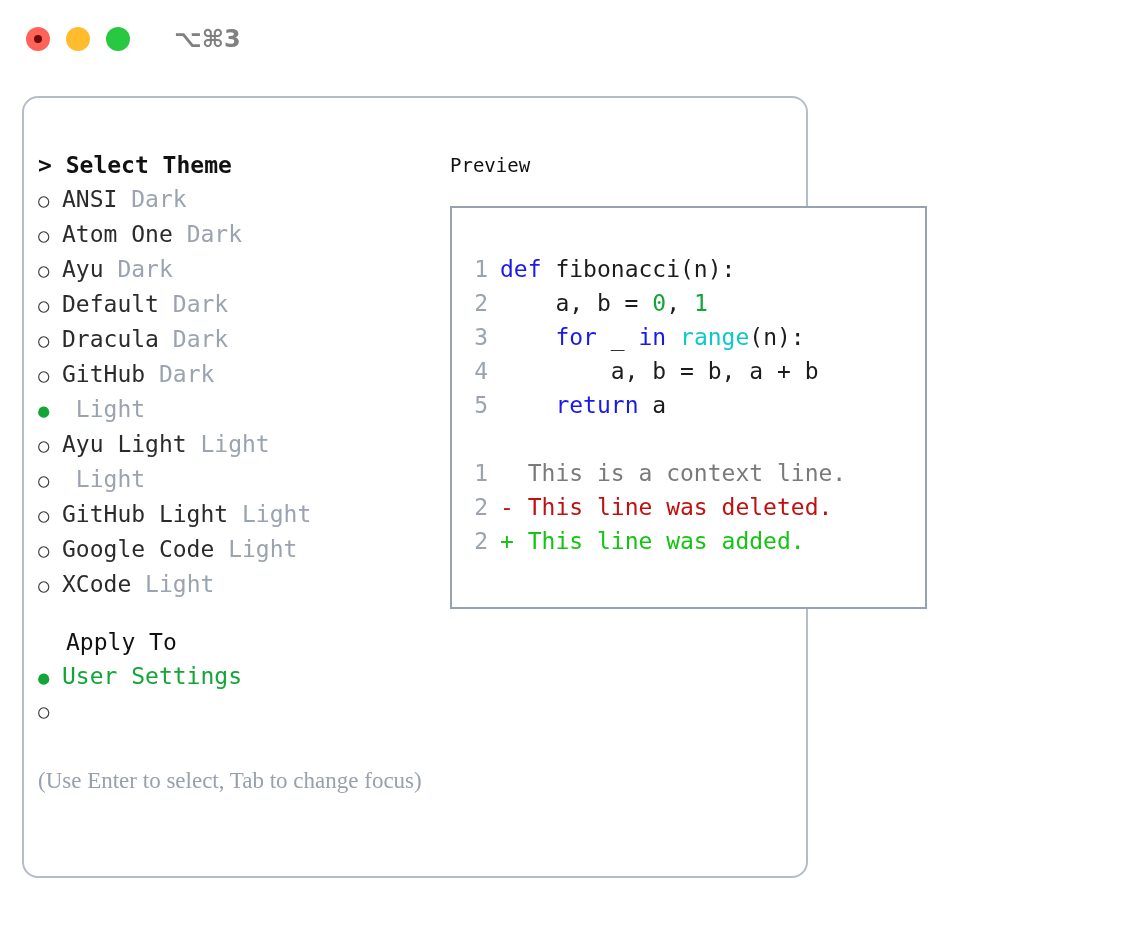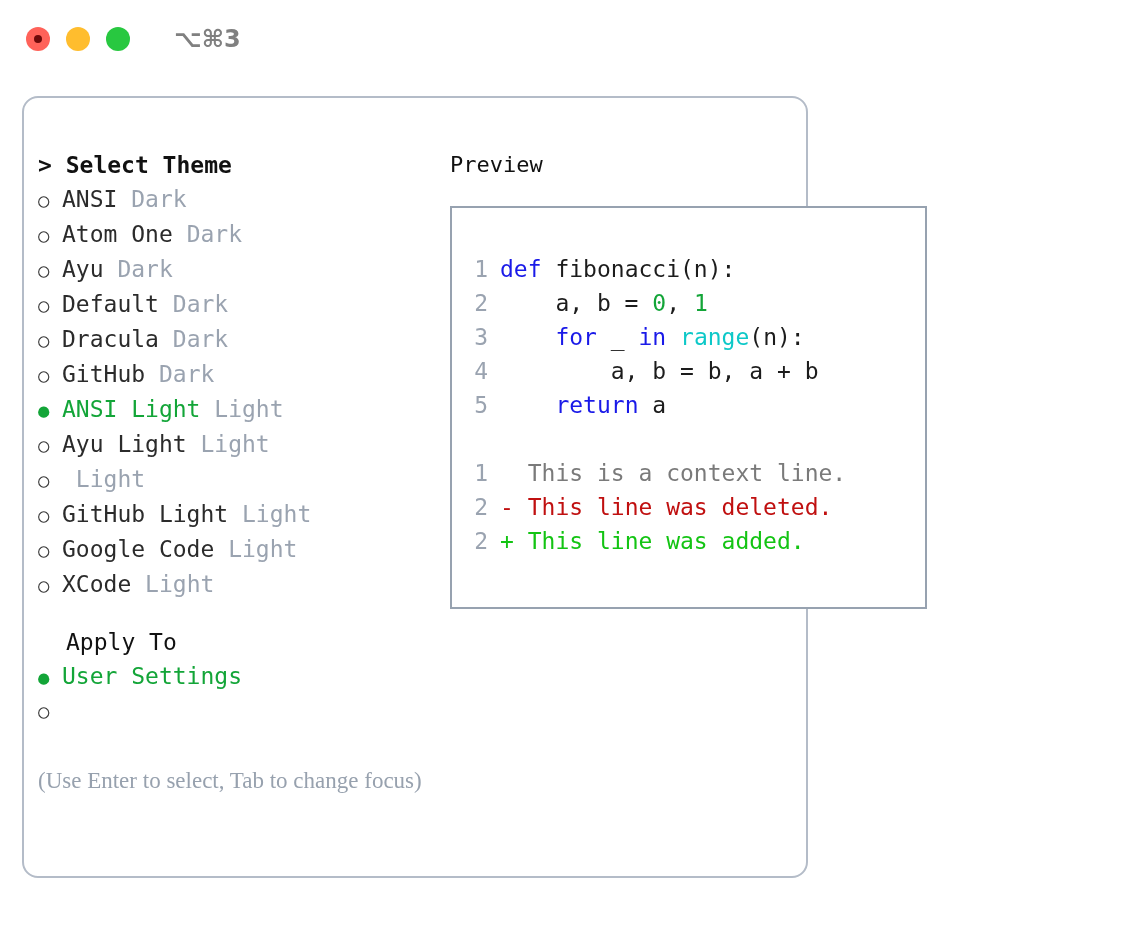--- a/index.html
+++ b/index.html
@@ -121,21 +121,21 @@
     line-height: 34px;
     color: #97a1ae;
     width: 412px;
     white-space: pre-wrap;
     word-break: break-word;
     font-family: Liberation Serif, serif;
   }
 
   
   .preview-title {
-    font-size: 22px;
+    font-size: 19px;
     color: #111111;
     line-height: 34px;
     margin-bottom: 24px;
     white-space: pre;
   }
   .preview-panel {
     width: 477px;
     height: 403px;
     border: 2px solid #97a2b0;
     box-sizing: border-box;
@@ -187,21 +187,21 @@
 
       <div class="section-title">&gt; Select Theme</div>
 
       <div id="theme-list">
           <div class="option-row"><span class="bullet bullet-empty">○</span><span class="opt-name">ANSI</span><span class="opt-tag"> Dark</span></div>
           <div class="option-row"><span class="bullet bullet-empty">○</span><span class="opt-name">Atom One</span><span class="opt-tag"> Dark</span></div>
           <div class="option-row"><span class="bullet bullet-empty">○</span><span class="opt-name">Ayu</span><span class="opt-tag"> Dark</span></div>
           <div class="option-row"><span class="bullet bullet-empty">○</span><span class="opt-name">Default</span><span class="opt-tag"> Dark</span></div>
           <div class="option-row"><span class="bullet bullet-empty">○</span><span class="opt-name">Dracula</span><span class="opt-tag"> Dark</span></div>
           <div class="option-row"><span class="bullet bullet-empty">○</span><span class="opt-name">GitHub</span><span class="opt-tag"> Dark</span></div>
-          <div class="option-row"><span class="bullet bullet-filled">●</span><span class="opt-name-sel">ANSI Light</span><span class="opt-tag"> Light</span></div>
+          <div class="option-row"><span class="bullet bullet-filled">●</span><span class="opt-tag"> Light</span></div>
           <div class="option-row"><span class="bullet bullet-empty">○</span><span class="opt-name">Ayu Light</span><span class="opt-tag"> Light</span></div>
           <div class="option-row"><span class="bullet bullet-empty">○</span><span class="opt-tag"> Light</span></div>
           <div class="option-row"><span class="bullet bullet-empty">○</span><span class="opt-name">GitHub Light</span><span class="opt-tag"> Light</span></div>
           <div class="option-row"><span class="bullet bullet-empty">○</span><span class="opt-name">Google Code</span><span class="opt-tag"> Light</span></div>
           <div class="option-row"><span class="bullet bullet-empty">○</span><span class="opt-name">XCode</span><span class="opt-tag"> Light</span></div>
         </div>
 
       <div class="subsection">
         <div class="subsection-title">Apply To</div>
         <div id="apply-list">

